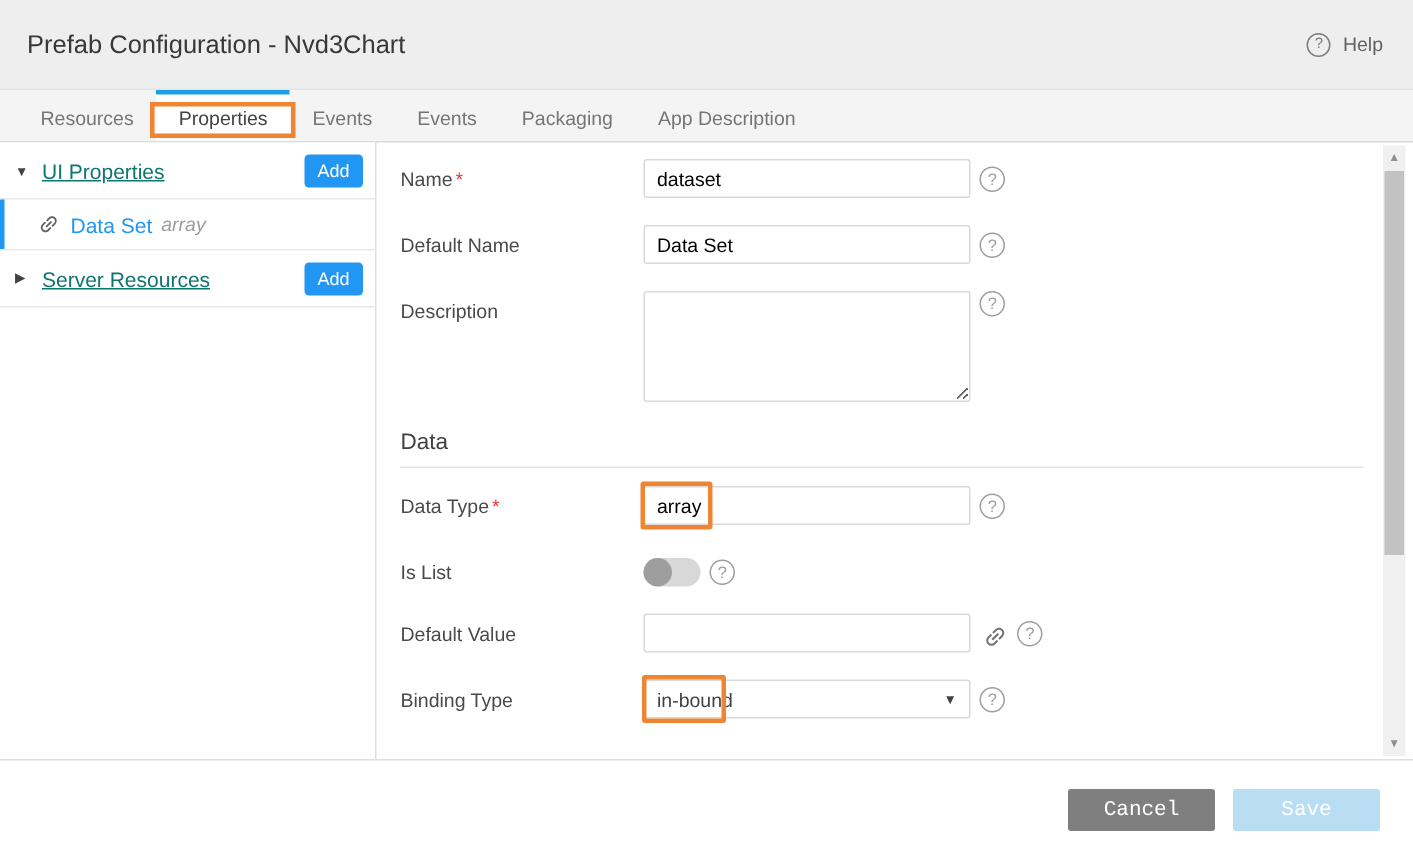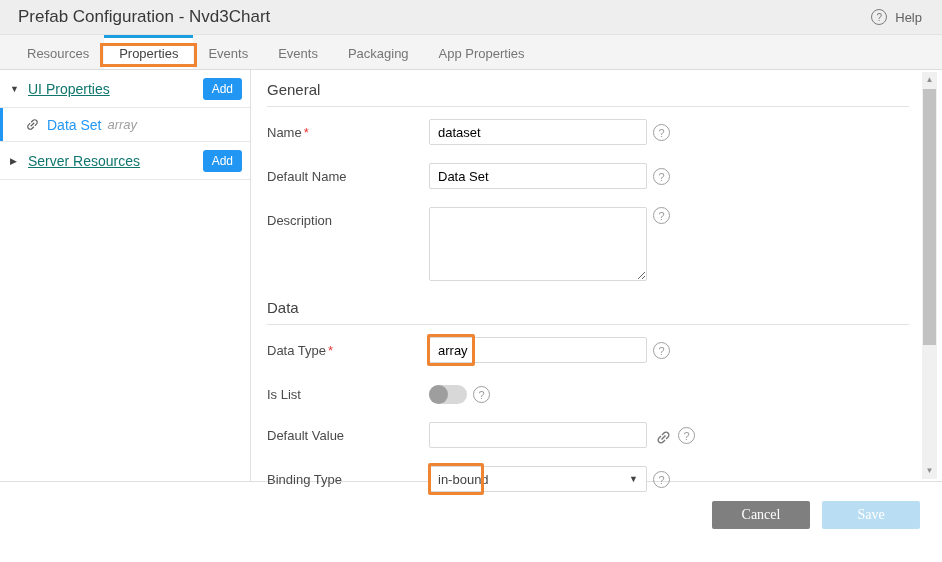--- a/index.html
+++ b/index.html
@@ -4,21 +4,21 @@
 <style>
   * { margin:0; padding:0; box-sizing:border-box; }
   html,body { width:942px; height:562px; }
   body {
     font-family:"Liberation Sans","DejaVu Sans",sans-serif;
     background:#ffffff; color:#424242; overflow:hidden; position:relative;
   }
 
   
   .header {
-    height:35px; background:#eeeeee; border-bottom:1px solid #e3e3e3;
+    height:60px; background:#eeeeee; border-bottom:1px solid #e3e3e3;
     display:flex; align-items:center; justify-content:space-between;
     padding:0 20px 0 18px;
   }
   .title { font-size:17px; color:#383838; }
   .help { display:flex; align-items:center; gap:8px; color:#616161; font-size:13px; cursor:pointer; }
   .circle-q {
     width:16px; height:16px; border:1px solid #7c7c7c; border-radius:50%;
     display:flex; align-items:center; justify-content:center;
     font-size:10px; color:#7c7c7c; flex-shrink:0;
   }
@@ -122,21 +122,21 @@
     position:absolute; top:17px; left:1px; width:13px; height:256px;
     background:#c2c2c2; cursor:pointer;
   }
 
   
   .footer {
     height:65px; display:flex; align-items:center; justify-content:flex-end;
     gap:12px; padding-right:22px; background:#fff;
   }
   .btn { width:98px; height:28px; border:none; border-radius:2px; font-size:14px; color:#fff; cursor:pointer;
-         font-family:Liberation Serif, serif; }
+         font-family:Liberation Mono, monospace; }
   .btn-cancel { background:#7f7f7f; }
   .btn-save { background:#b9def4; cursor:default; }
 </style>
 </head>
 <body>
 
 <div class="header">
   <div class="title">Prefab Configuration - Nvd3Chart</div>
   <div class="help">
     <span class="circle-q">?</span>
@@ -155,21 +155,21 @@
   <div class="tab">
     <span>Events</span>
   </div>
   <div class="tab">
     <span>Events</span>
   </div>
   <div class="tab">
     <span>Packaging</span>
   </div>
   <div class="tab">
-    <span>App Properties</span>
+    <span>App Description</span>
   </div>
 </div>
 
 <div class="bodywrap">
 
   <div class="sidebar">
     <div class="side-row">
       <span class="side-caret">▼</span>
       <span class="side-label">UI Properties</span>
       <button class="add-btn">Add</button>
@@ -184,21 +184,20 @@
     <div class="side-row" style="border-bottom:1px solid #e8e8e8; height:38px;">
       <span class="side-caret">▶</span>
       <span class="side-label">Server Resources</span>
       <button class="add-btn">Add</button>
     </div>
   </div>
 
   <div class="main">
     <div class="form-content">
 
-      <div class="section-title">General</div>
 
       <div class="form-row">
         <div class="form-label">
           <span>Name</span><span class="req">*</span>
         </div>
         <div class="control">
           <input class="txt" type="text" value="dataset" style="">
           <span class="q-icon">?</span>
         </div>
       </div>

